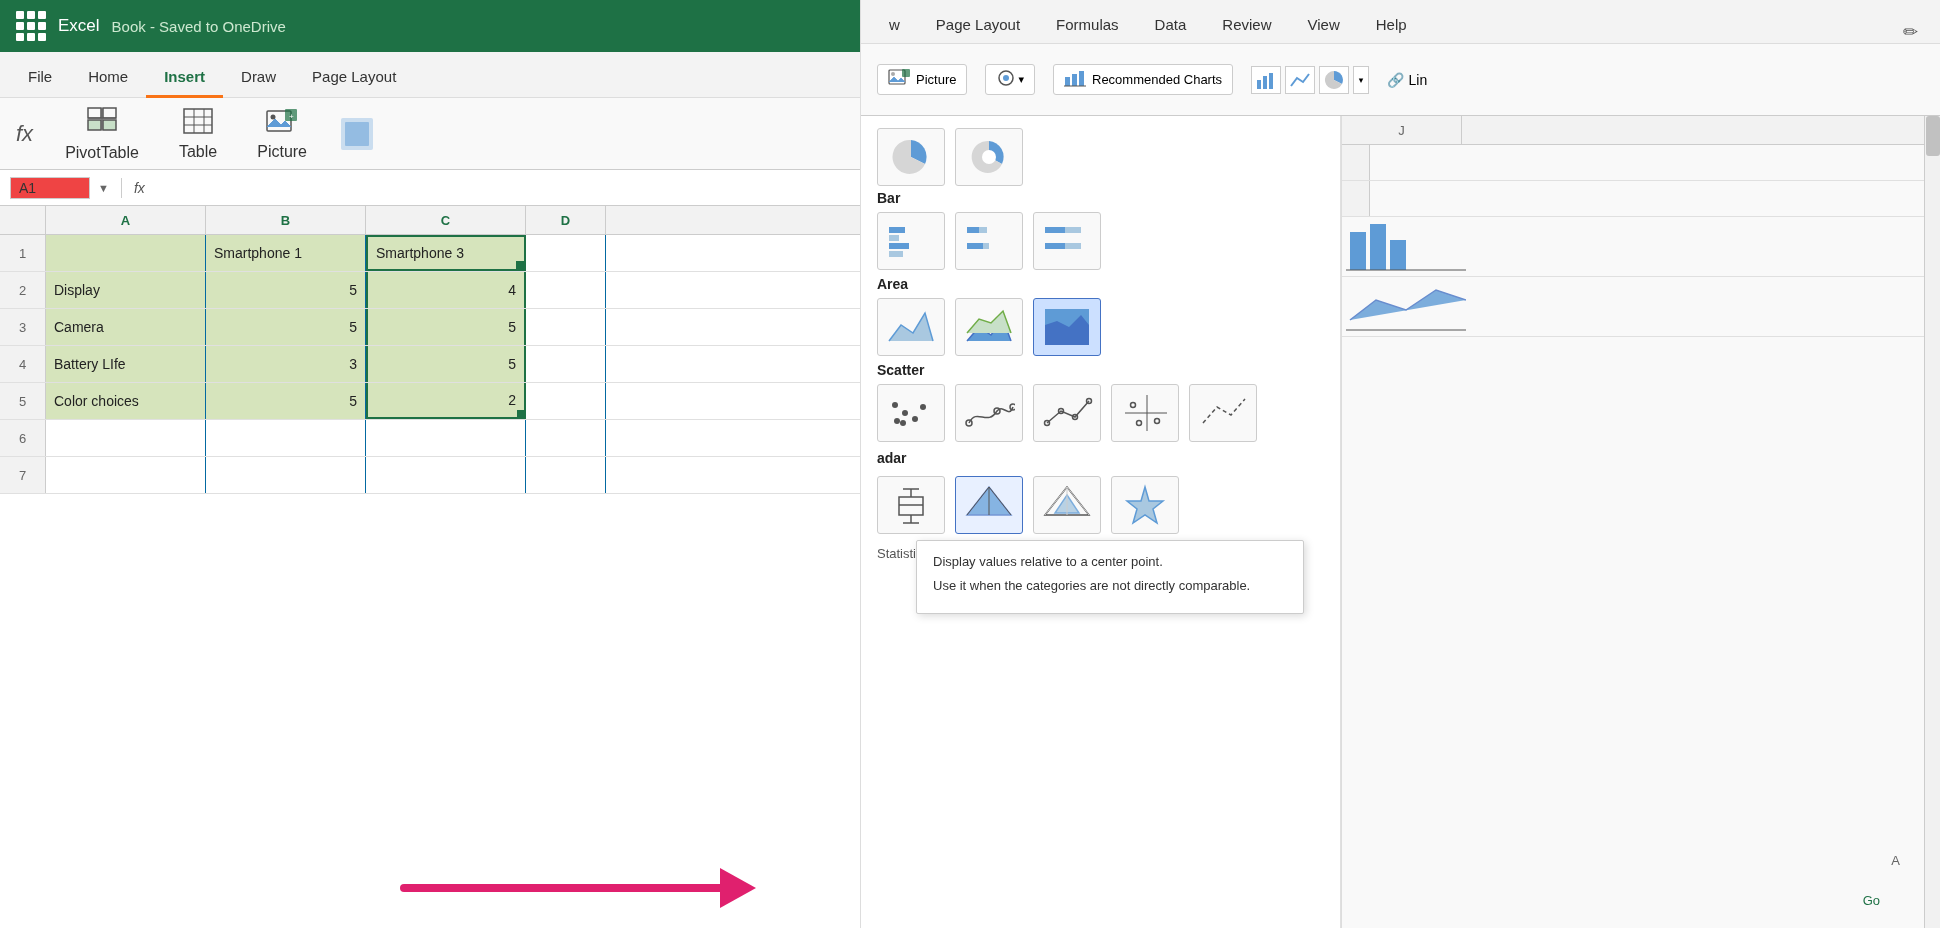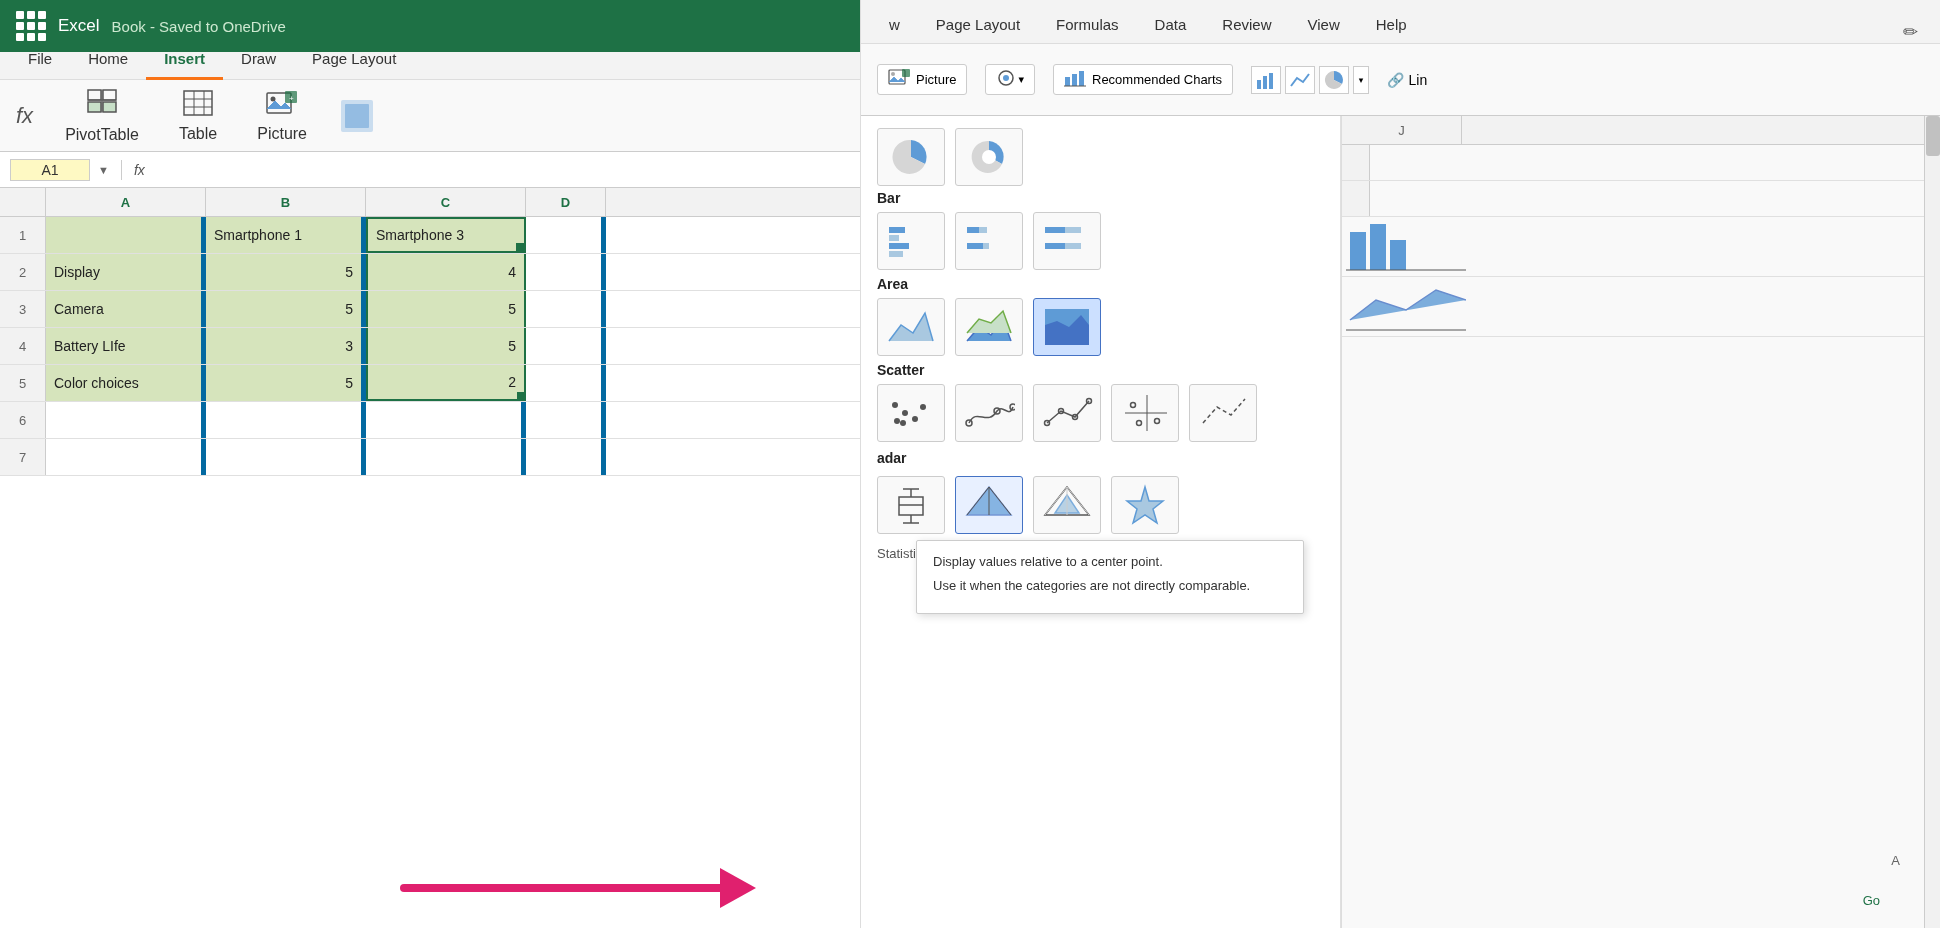--- a/index.html
+++ b/index.html
@@ -46,21 +46,21 @@
       color: #cde8d0;
     }
 
     
     .ribbon-tabs {
       background: #f3f3f3;
       border-bottom: 1px solid #ddd;
       display: flex;
       align-items: flex-end;
       padding: 0 10px;
-      height: 28px;
+      height: 46px;
     }
     .ribbon-tab {
       padding: 10px 18px;
       font-size: 15px;
       cursor: pointer;
       color: #333;
       border-bottom: 3px solid transparent;
       margin-bottom: -1px;
     }
     .ribbon-tab.active {
@@ -100,22 +100,22 @@
       background: #fff;
       height: 36px;
       gap: 8px;
     }
     .cell-ref {
       font-size: 14px;
       color: #333;
       border: 1px solid #ccc;
       padding: 2px 8px;
       width: 80px;
-      text-align: center;
-      background: #fef9c3;
+      text-align: left;
+      background: #ef4444;
     }
     .fx-chevron {
       font-size: 11px; color: #666;
     }
     .fx-separator {
       width: 1px; height: 20px; background: #ccc; margin: 0 4px;
     }
     .fx-symbol {
       font-size: 14px; color: #555; font-style: italic;
     }
@@ -165,21 +165,21 @@
       display: flex;
       align-items: center;
       justify-content: center;
       font-size: 13px;
       color: #666;
       background: #f2f2f2;
       flex-shrink: 0;
     }
     .ss-cell {
       height: 36px;
-      border-right: 5px solid #0369a1;
+      border-right: 1px solid #0369a1;
       display: flex;
       align-items: center;
       padding: 0 8px;
       font-size: 14px;
       color: #222;
       flex-shrink: 0;
     }
     .ss-cell.selected-range {
       background: #d6e4bc;
     }

